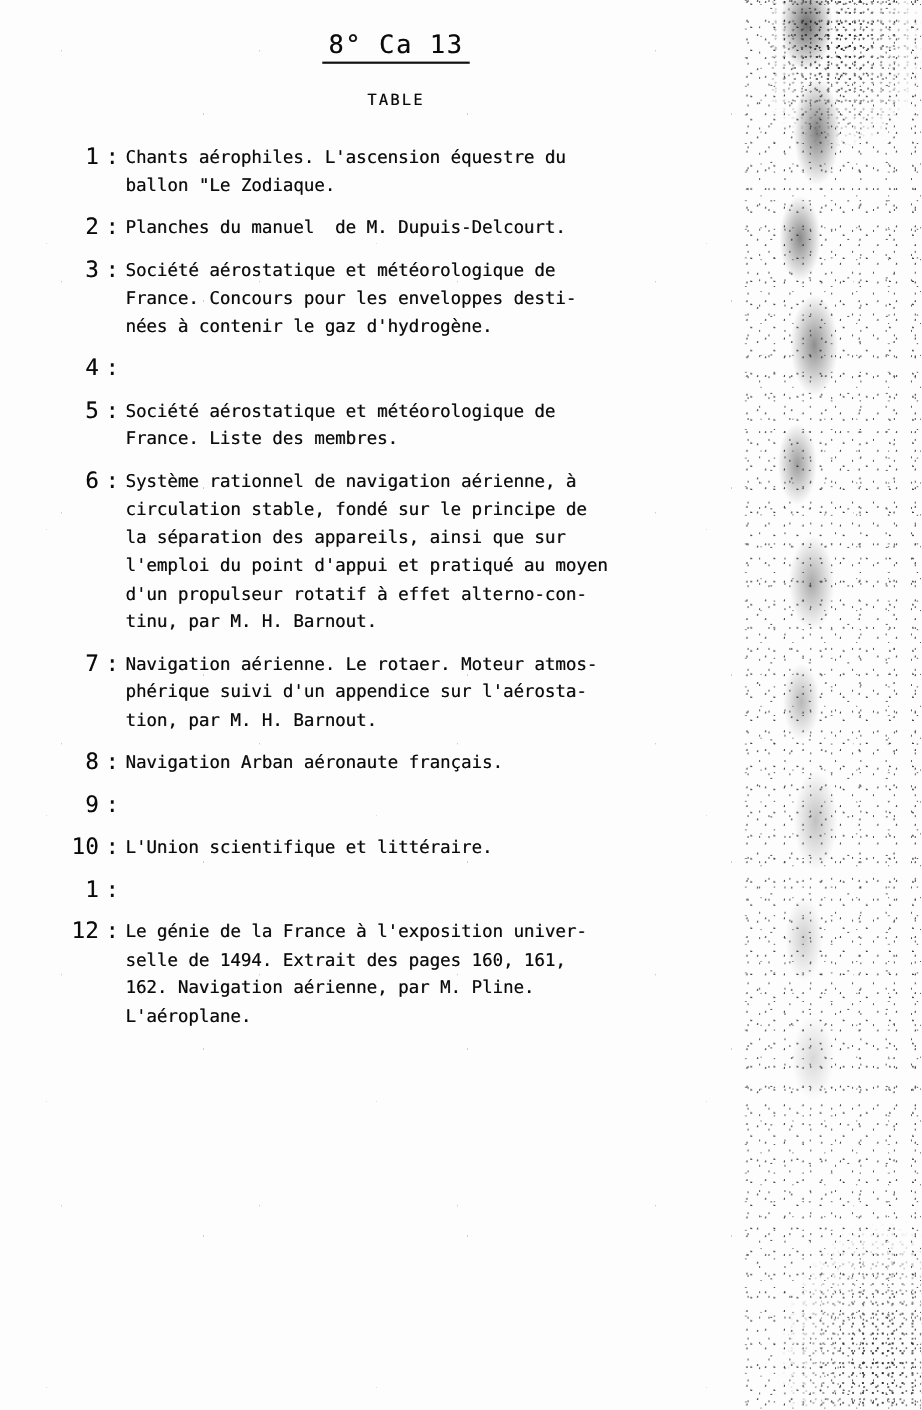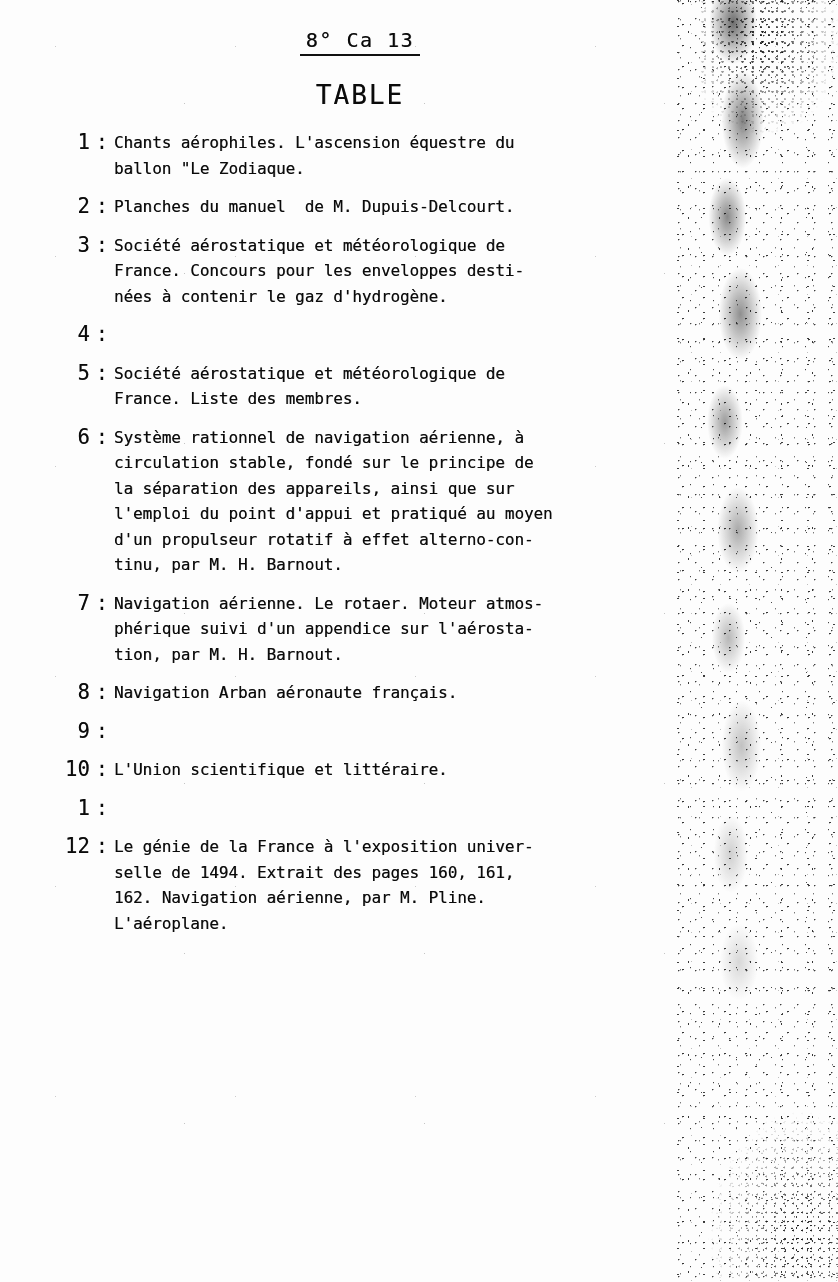--- a/index.html
+++ b/index.html
@@ -108,36 +108,36 @@
   
   .shelfmark-wrap {
     position: absolute;
     top: 28px;
     left: 0;
     width: 720px;
     text-align: center;
   }
   .shelfmark {
     display: inline-block;
-    font-size: 20px;
+    font-size: 23px;
     letter-spacing: 1.5px;
     border-bottom: 2px solid #111;
     padding: 0 6px 2px 6px;
     white-space: pre;
   }
 
   .doc-title-wrap {
     position: absolute;
     top: 80px;
     left: 0;
     width: 720px;
     text-align: center;
   }
   .doc-title {
-    font-size: 26px;
+    font-size: 14px;
     letter-spacing: 2px;
   }
 
   
   .entry-list {
     position: absolute;
     top: 130px;
     left: 34px;
     width: 790px;
   }

